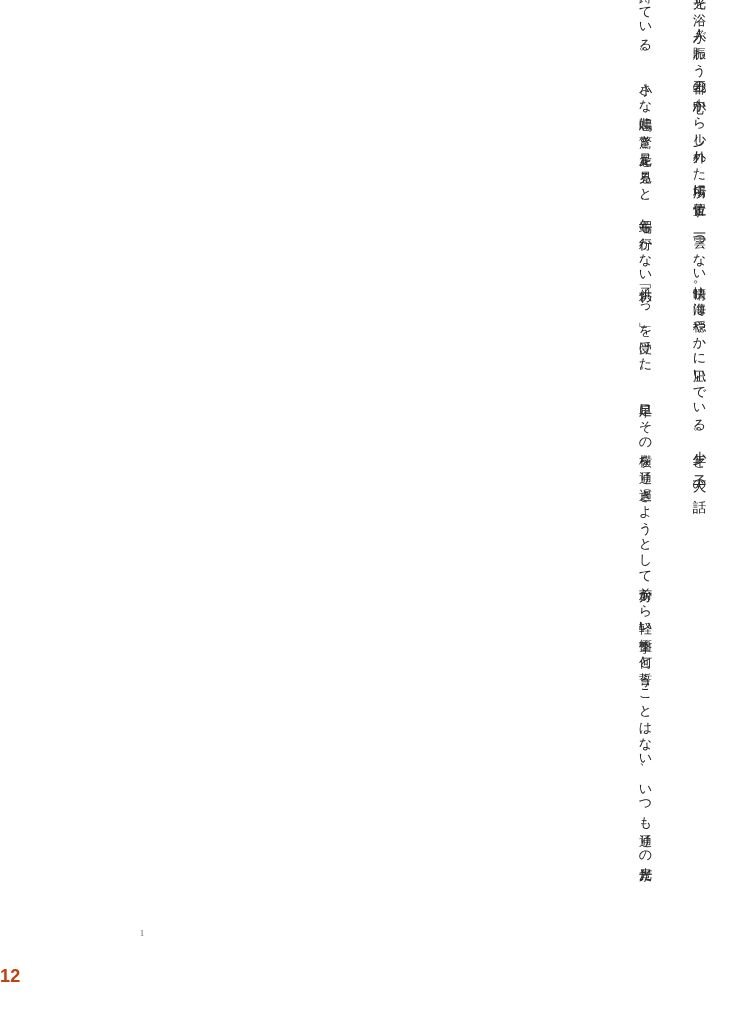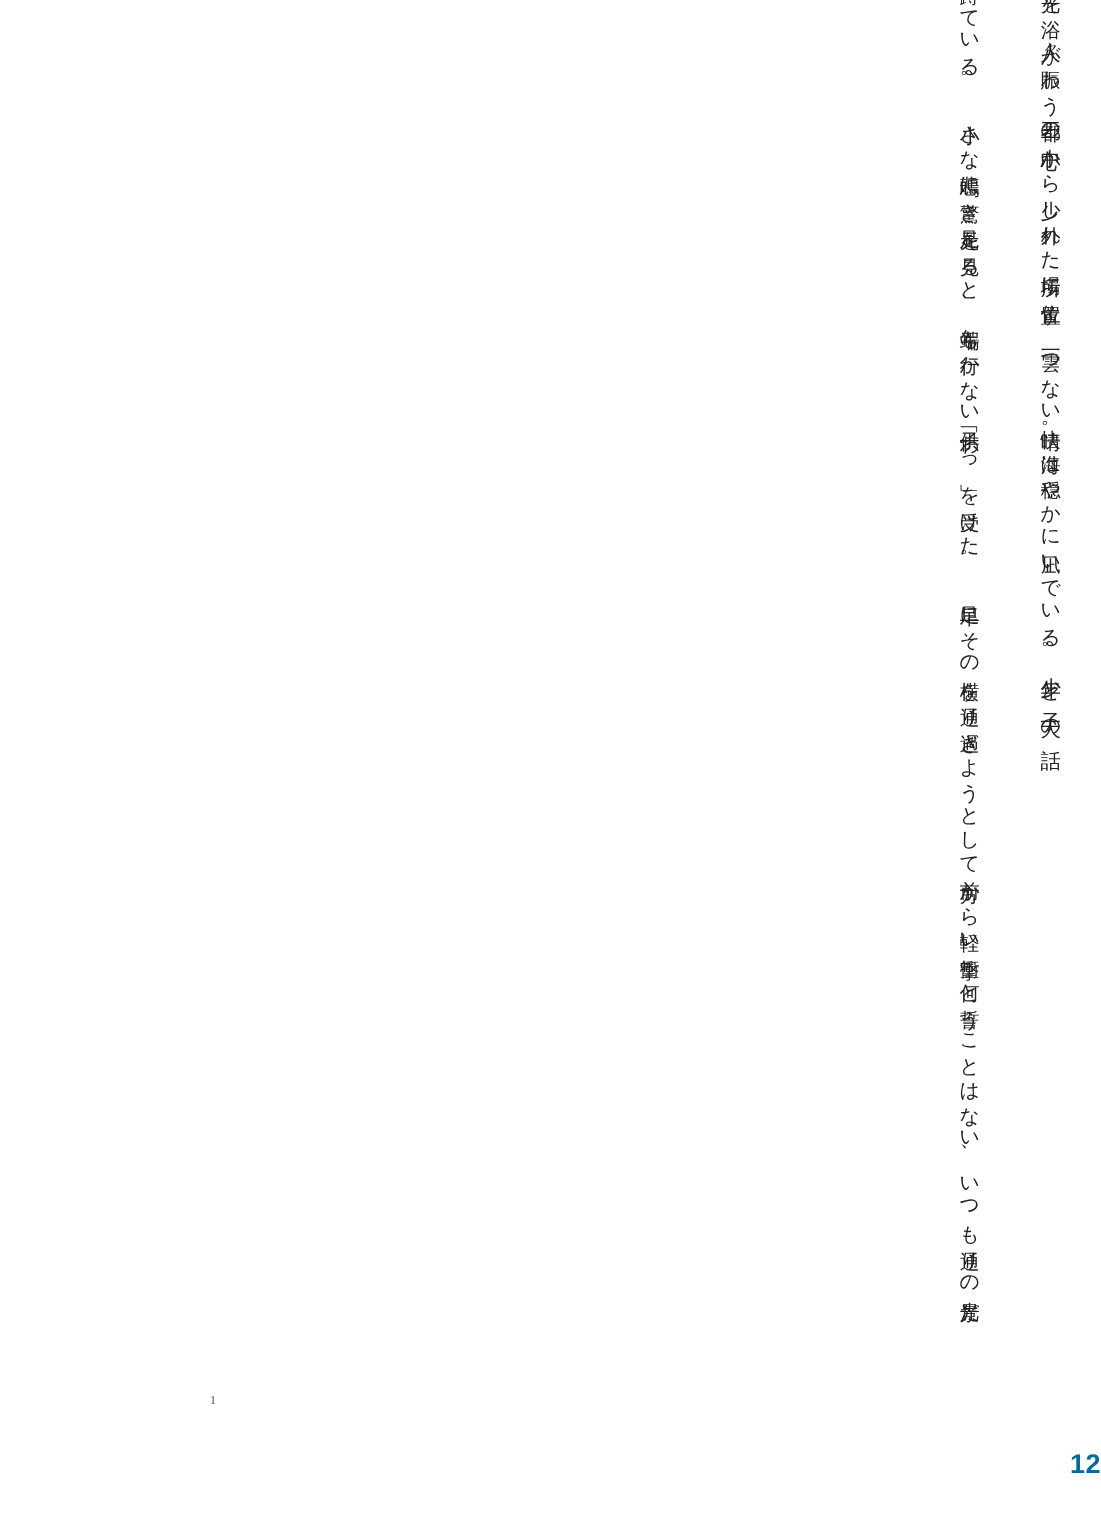--- a/index.html
+++ b/index.html
@@ -76,25 +76,25 @@
   
   #block-upper .vcol { width: 25.4px; flex: 0 0 25.4px; }
   #block-lower .vcol { width: 25.2px; flex: 0 0 25.2px; }
 
   
   #page-number {
     position: absolute;
     left: 0;
     right: 0;
     top: 966px;
-    text-align: right;
+    text-align: left;
     font-family: "Liberation Sans", sans-serif;
     font-size: 18px;
     font-weight: 600;
-    color: #0369a1;
+    color: #c2410c;
     letter-spacing: 0.02em;
   }
 
   #margin-mark {
     position: absolute;
     left: 140px;
     top: 930px;
     font-family: "Liberation Serif", serif;
     font-size: 8px;
     color: #555555;

